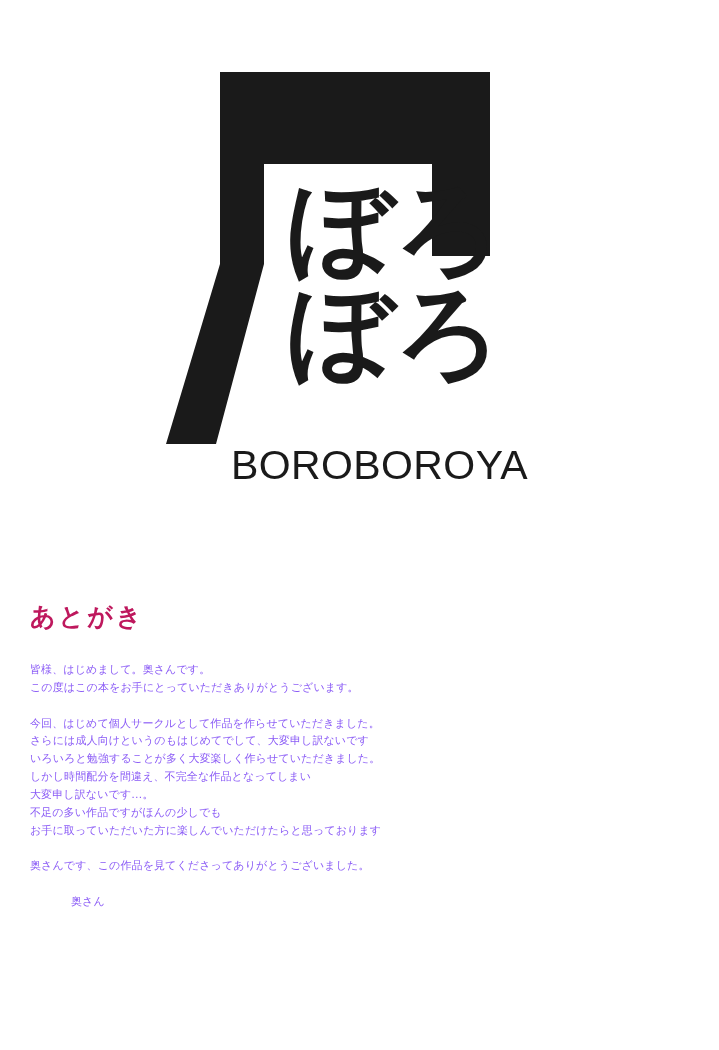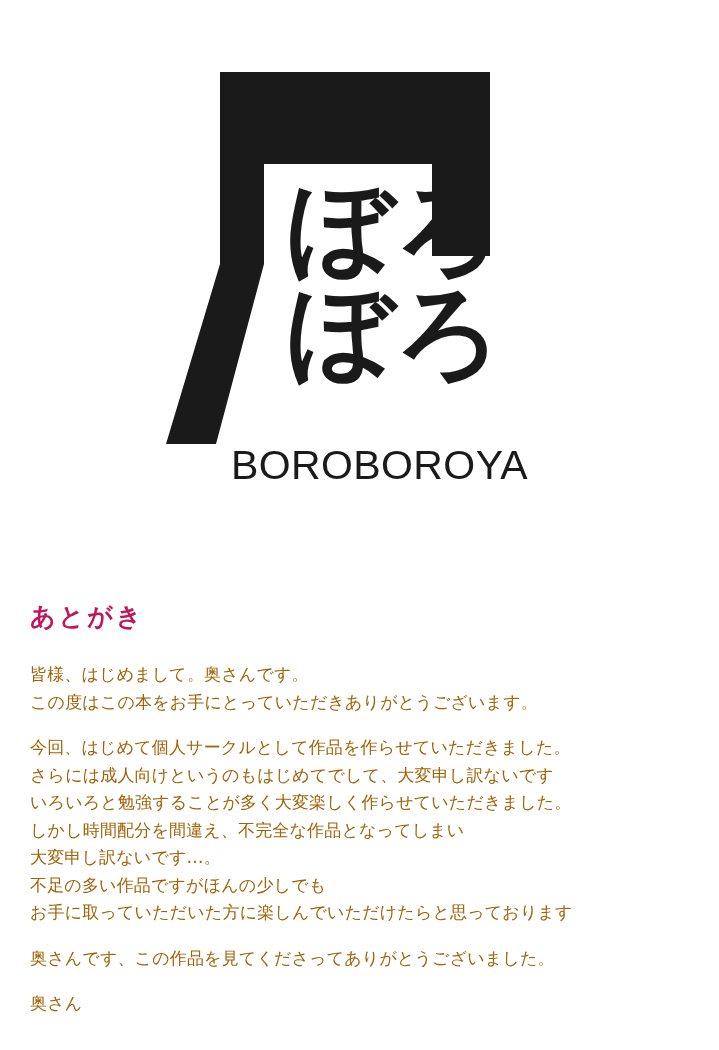--- a/index.html
+++ b/index.html
@@ -79,28 +79,29 @@
   .afterword-title {
     font-family: "DejaVu Sans", sans-serif;
     font-size: 25px;
     font-weight: 700;
     letter-spacing: 0.12em;
     margin: 0 0 28px 0;
     color: #be185d;
   }
   .para {
     font-family: "DejaVu Sans", sans-serif;
-    font-size: 17px;
+    font-size: 11px;
     line-height: 1.62;
     margin: 0 0 18px 0;
-    color: #a16207;
+    color: #8b5cf6;
     letter-spacing: 0.01em;
   }
   .para:last-child {
     margin-bottom: 0;
+    margin-left: 41px;
   }
   .para .line {
     display: block;
     white-space: nowrap;
   }
   .sig {
     margin-top: 18px;
   }
 </style>
 </head>

